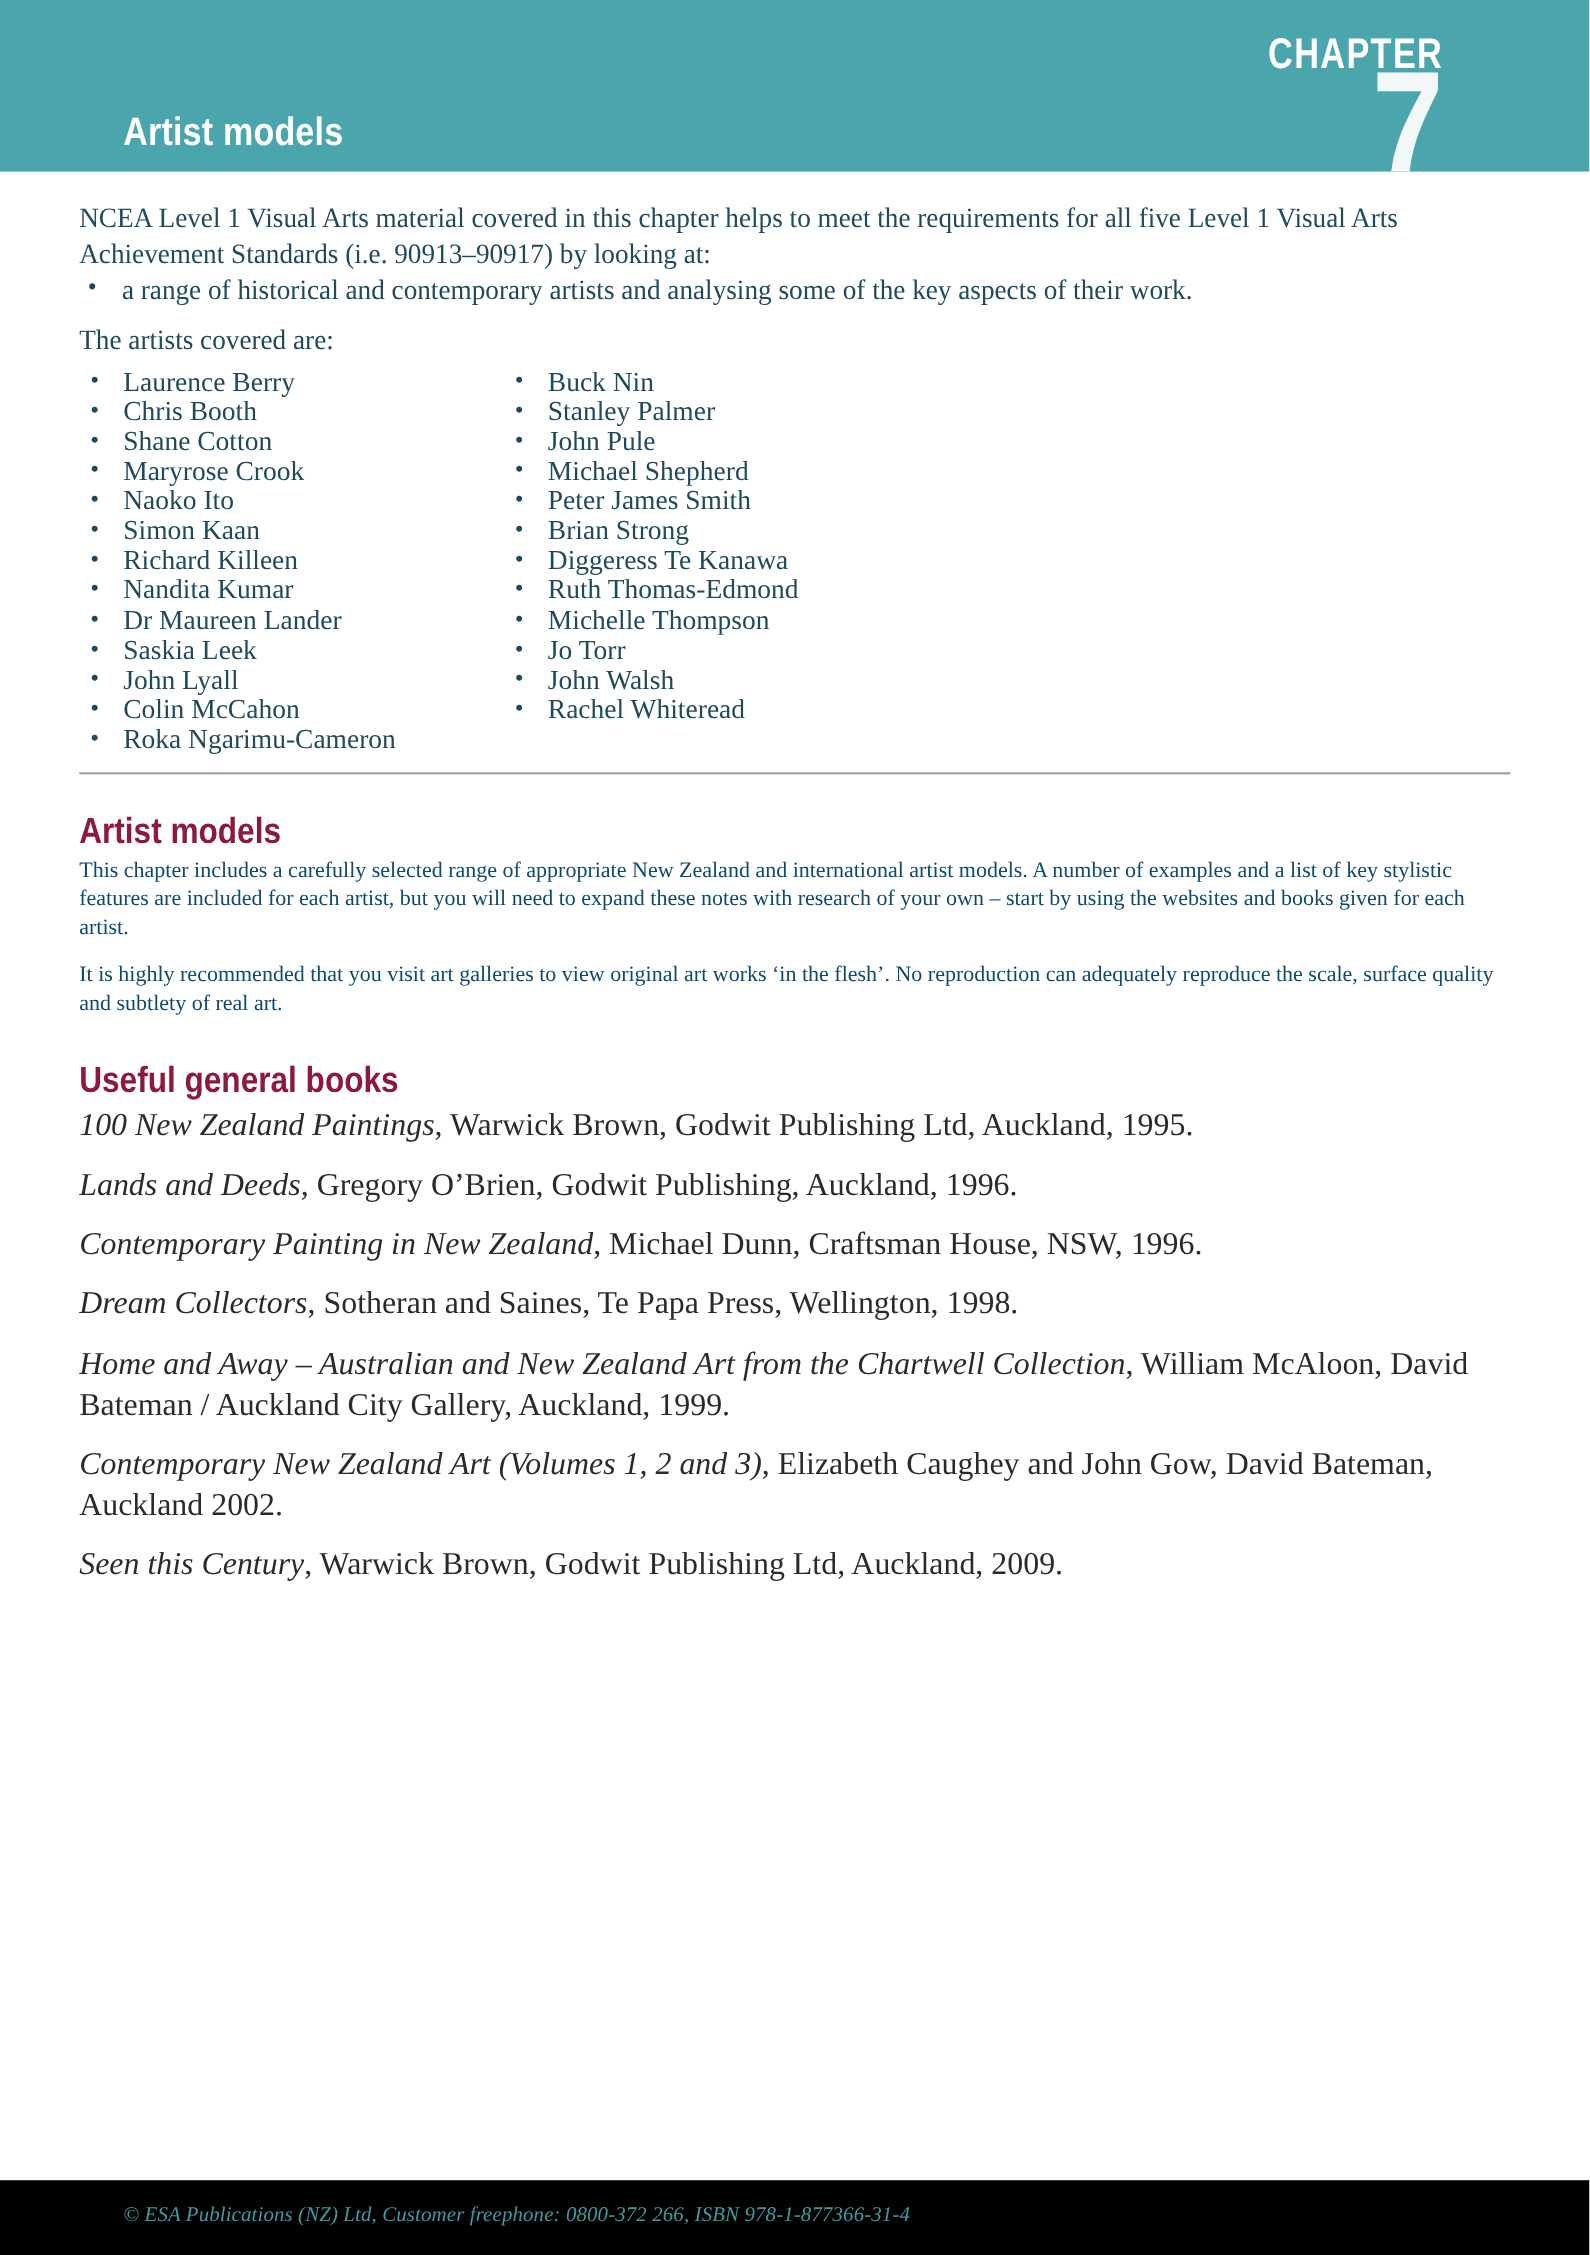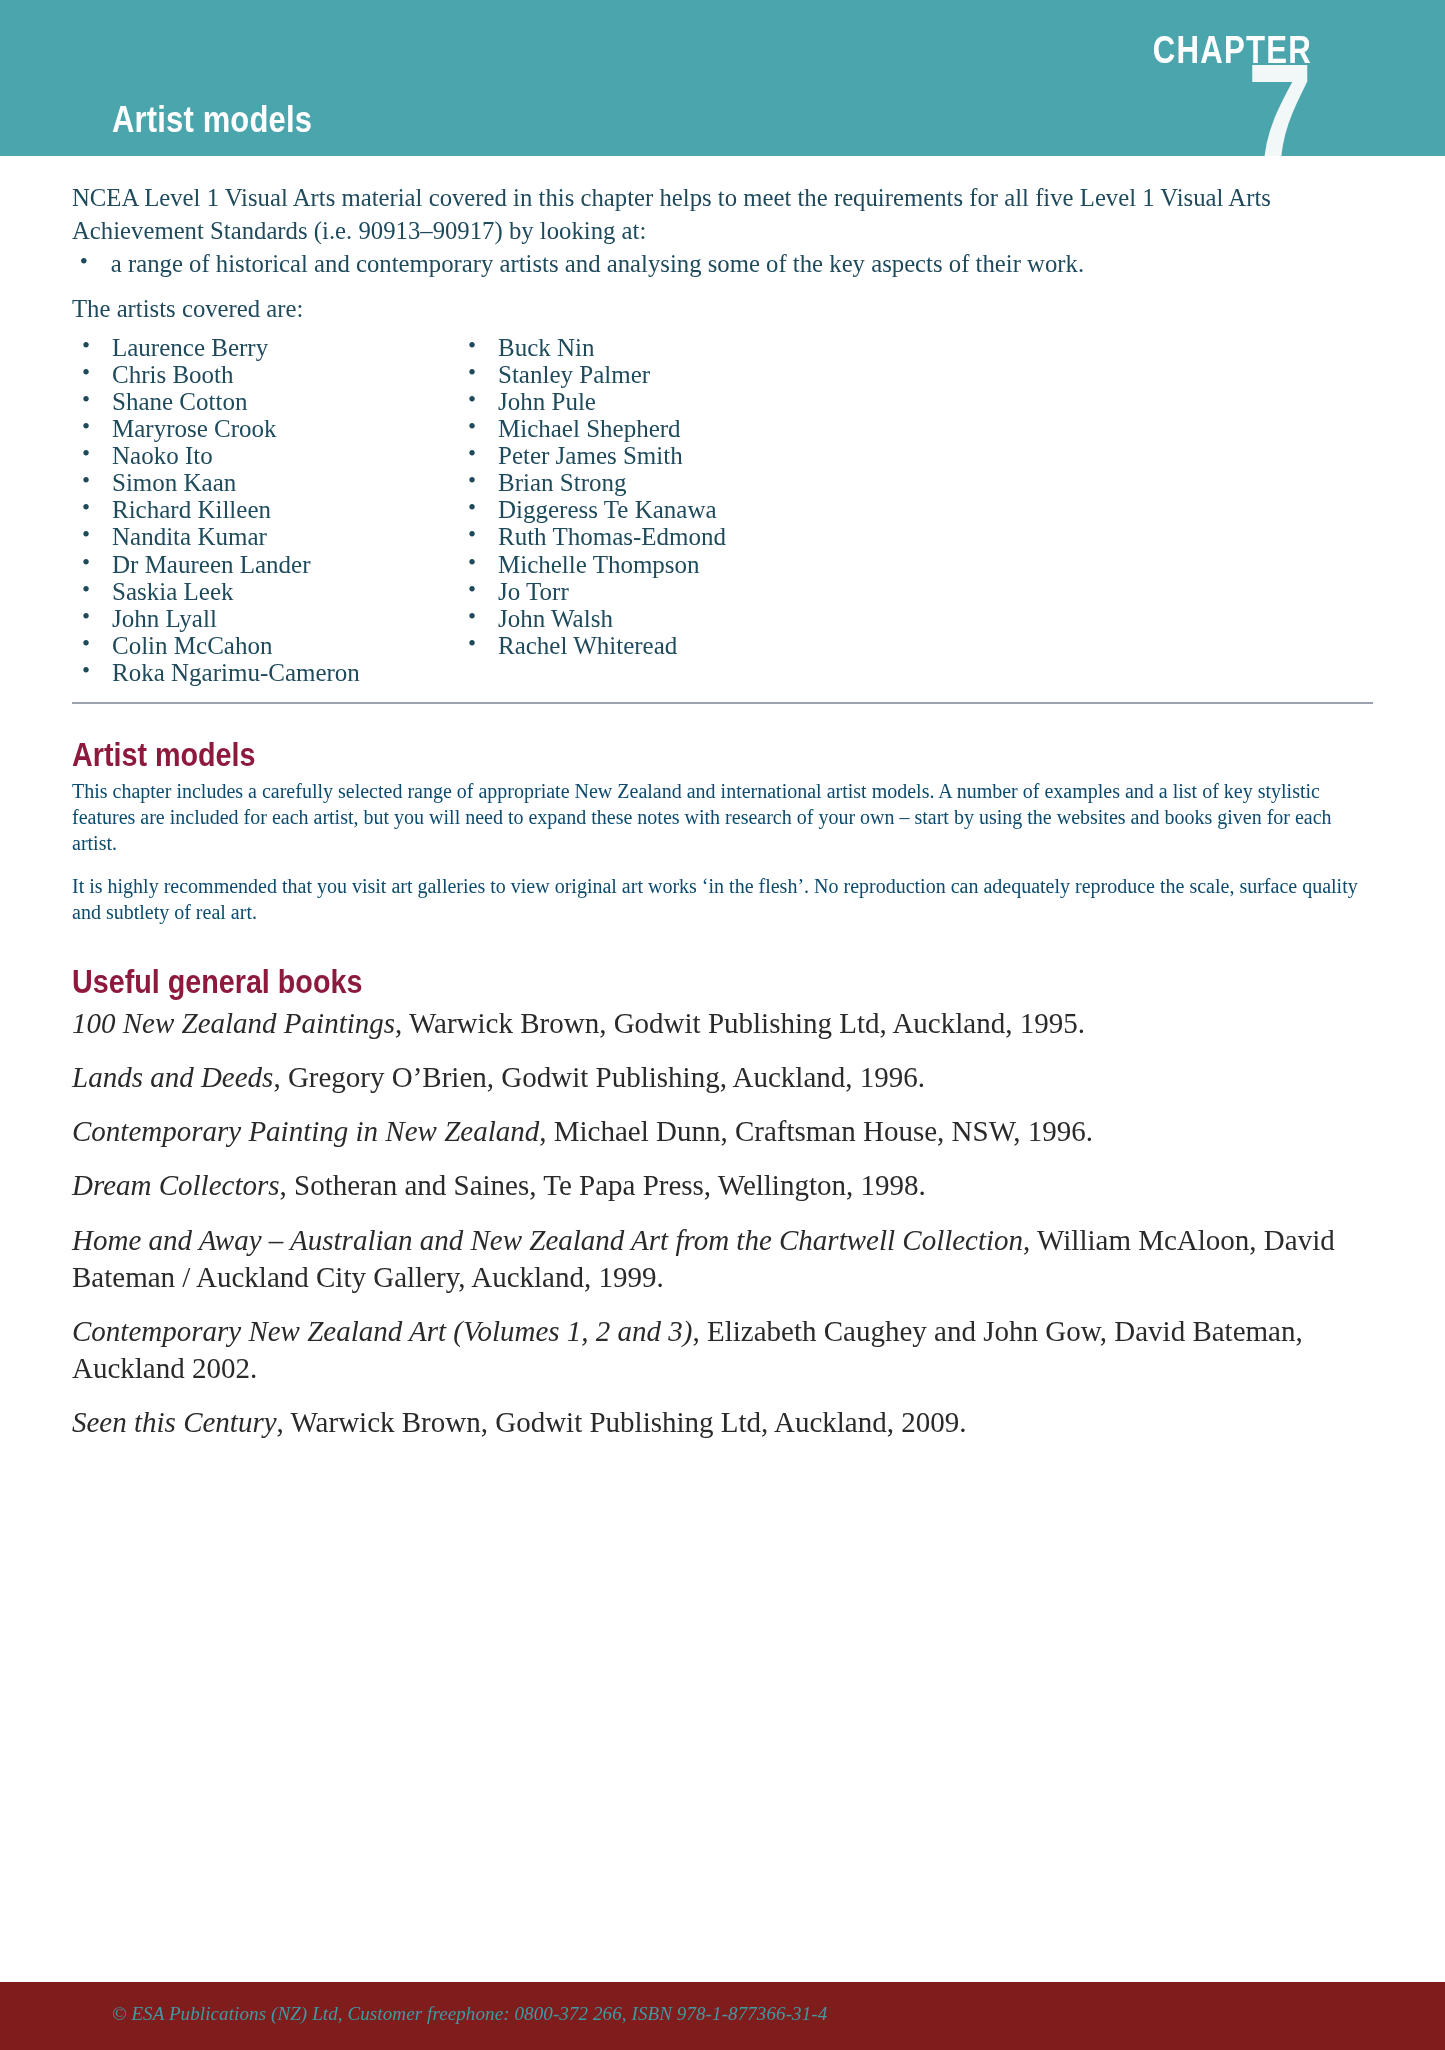--- a/index.html
+++ b/index.html
@@ -159,21 +159,21 @@
   }
   p.ref .ti { font-style: italic; }
 
   
   .footer {
     position: absolute;
     left: 0;
     bottom: 0;
     width: 1445px;
     height: 68px;
-    background: #7f1d1d;
+    background: #000000;
   }
   .footer-text {
     position: absolute;
     left: 112px;
     top: 21px;
     font-size: 19px;
     font-style: italic;
     color: #3f9aa3;
     letter-spacing: 0.1px;
   }

